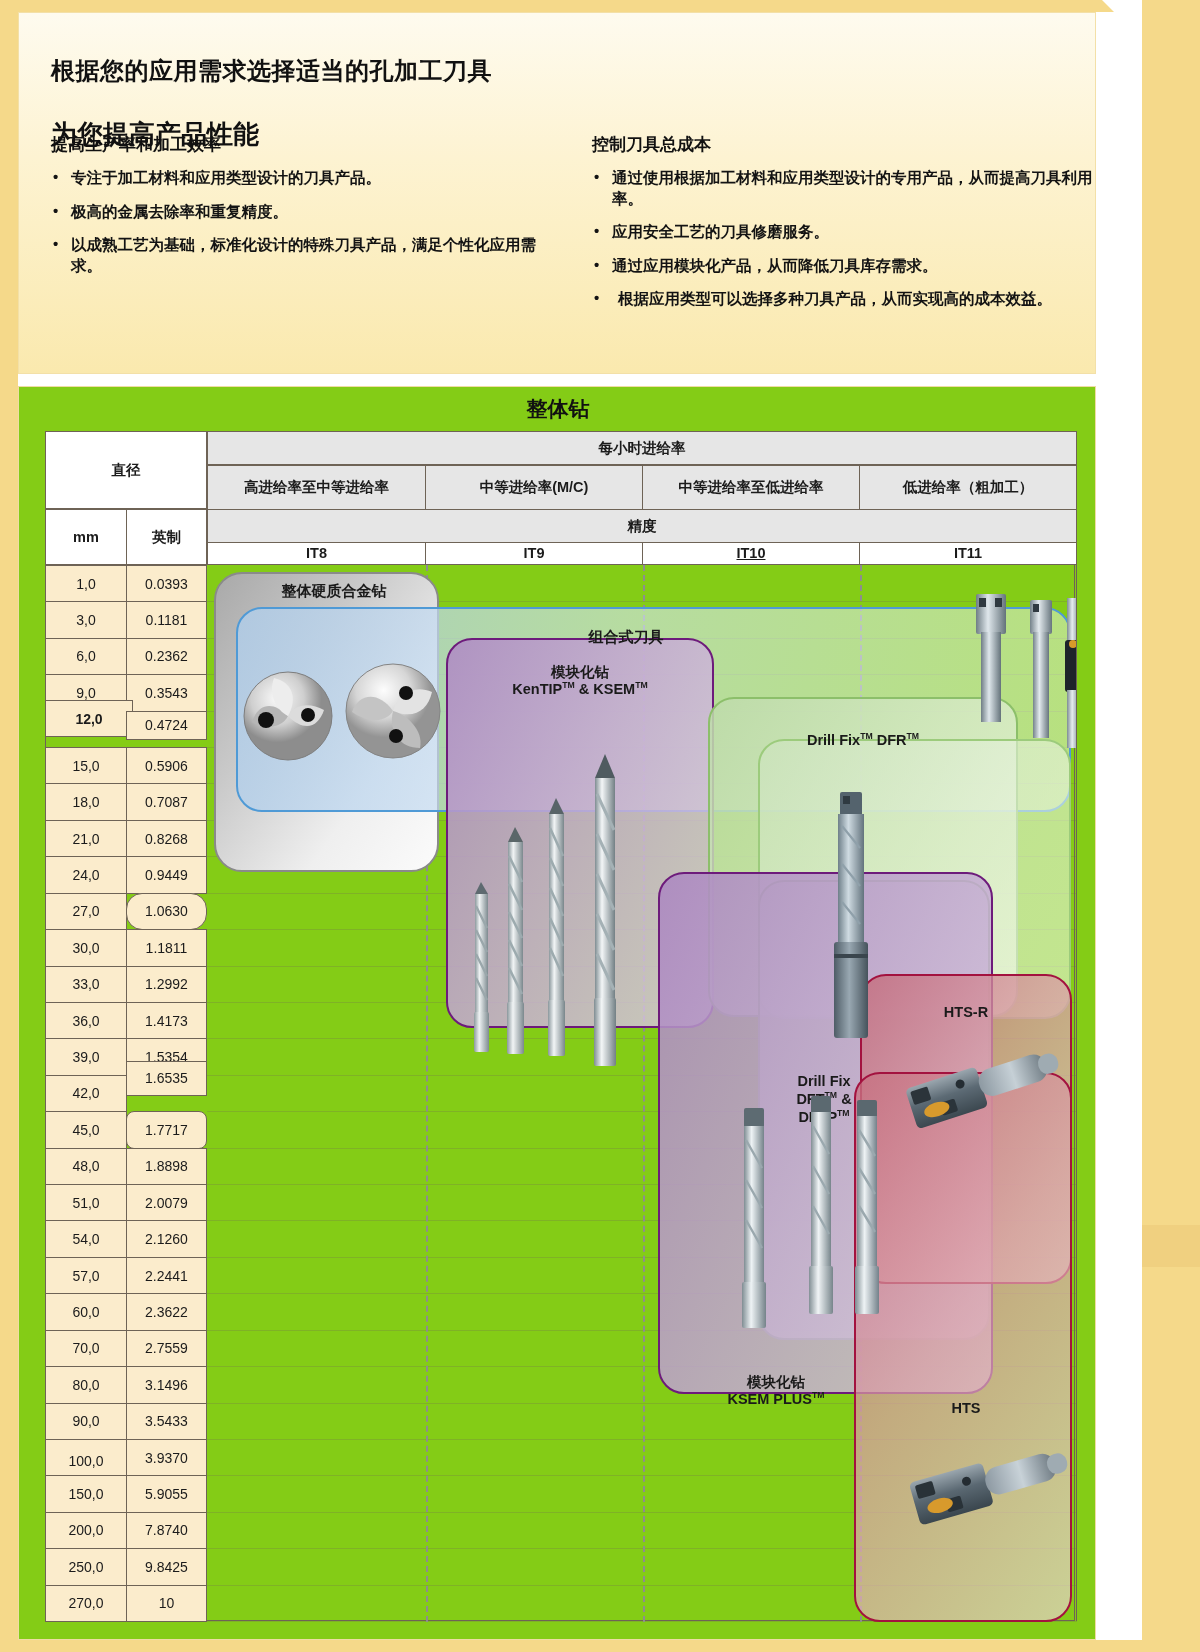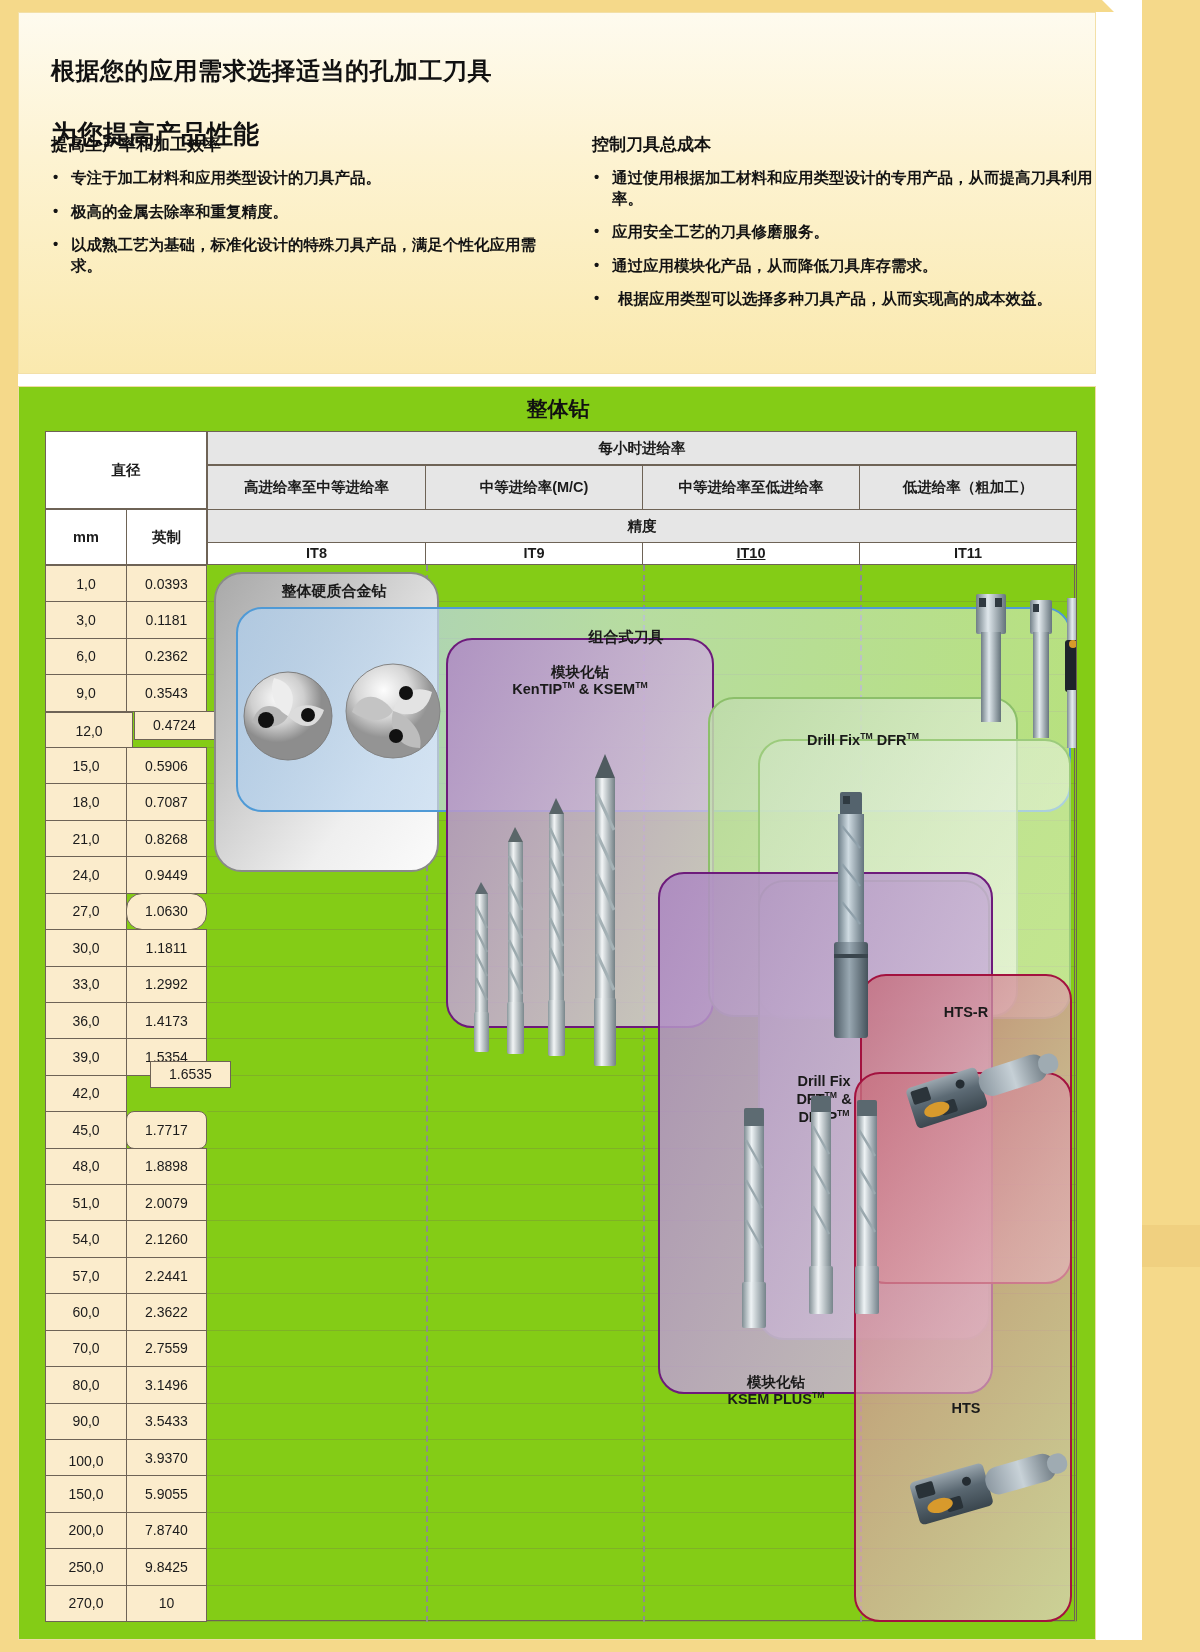--- a/index.html
+++ b/index.html
@@ -171,22 +171,22 @@
         <div class="dsep" style="left: 161px; top: 169.414px; width: 870px; height: 1px; opacity: 0.25;"></div>
         <div class="mcell cream" style="left: -1px; top: 169.414px; width: 82px; height: 37.4138px;">3,0</div>
         <div class="mcell cream" style="left: 80px; top: 169.414px; width: 81px; height: 37.4138px;">0.1181</div>
         <div class="dsep" style="left: 161px; top: 205.828px; width: 870px; height: 1px; opacity: 0.25;"></div>
         <div class="mcell cream" style="left: -1px; top: 205.828px; width: 82px; height: 37.4138px;">6,0</div>
         <div class="mcell cream" style="left: 80px; top: 205.828px; width: 81px; height: 37.4138px;">0.2362</div>
         <div class="dsep" style="left: 161px; top: 242.241px; width: 870px; height: 1px; opacity: 0.25;"></div>
         <div class="mcell cream" style="left: -1px; top: 242.241px; width: 82px; height: 37.4138px;">9,0</div>
         <div class="mcell cream" style="left: 80px; top: 242.241px; width: 81px; height: 37.4138px;">0.3543</div>
         <div class="dsep" style="left: 161px; top: 278.655px; width: 870px; height: 1px; opacity: 0.25;"></div>
-        <div class="mcell cream" style="left: -1px; top: 280px; width: 88px; height: 37.4138px;">12,0</div>
-        <div class="mcell cream" style="left: 88px; top: 278.655px; width: 81px; height: 29px;">0.4724</div>
+        <div class="mcell cream" style="left: -1px; top: 268px; width: 88px; height: 37.4138px; font-weight: bold;">12,0</div>
+        <div class="mcell cream" style="left: 80px; top: 278.655px; width: 81px; height: 29px;">0.4724</div>
         <div class="dsep" style="left: 161px; top: 315.069px; width: 870px; height: 1px; opacity: 0.25;"></div>
         <div class="mcell cream" style="left: -1px; top: 315.069px; width: 82px; height: 37.4138px;">15,0</div>
         <div class="mcell cream" style="left: 80px; top: 315.069px; width: 81px; height: 37.4138px;">0.5906</div>
         <div class="dsep" style="left: 161px; top: 351.483px; width: 870px; height: 1px; opacity: 0.25;"></div>
         <div class="mcell cream" style="left: -1px; top: 351.483px; width: 82px; height: 37.4138px;">18,0</div>
         <div class="mcell cream" style="left: 80px; top: 351.483px; width: 81px; height: 37.4138px;">0.7087</div>
         <div class="dsep" style="left: 161px; top: 387.897px; width: 870px; height: 1px; opacity: 0.25;"></div>
         <div class="mcell cream" style="left: -1px; top: 387.897px; width: 82px; height: 37.4138px;">21,0</div>
         <div class="mcell cream" style="left: 80px; top: 387.897px; width: 81px; height: 37.4138px;">0.8268</div>
         <div class="dsep" style="left: 161px; top: 424.31px; width: 870px; height: 1px; opacity: 0.25;"></div>
@@ -202,21 +202,21 @@
         <div class="mcell cream" style="left: -1px; top: 533.552px; width: 82px; height: 37.4138px;">33,0</div>
         <div class="mcell cream" style="left: 80px; top: 533.552px; width: 81px; height: 37.4138px;">1.2992</div>
         <div class="dsep" style="left: 161px; top: 569.966px; width: 870px; height: 1px; opacity: 0.25;"></div>
         <div class="mcell cream" style="left: -1px; top: 569.966px; width: 82px; height: 37.4138px;">36,0</div>
         <div class="mcell cream" style="left: 80px; top: 569.966px; width: 81px; height: 37.4138px;">1.4173</div>
         <div class="dsep" style="left: 161px; top: 606.379px; width: 870px; height: 1px; opacity: 0.25;"></div>
         <div class="mcell cream" style="left: -1px; top: 606.379px; width: 82px; height: 37.4138px;">39,0</div>
         <div class="mcell cream" style="left: 80px; top: 606.379px; width: 81px; height: 37.4138px;">1.5354</div>
         <div class="dsep" style="left: 161px; top: 642.793px; width: 870px; height: 1px; opacity: 0.25;"></div>
         <div class="mcell cream" style="left: -1px; top: 642.793px; width: 82px; height: 37.4138px;">42,0</div>
-        <div class="mcell cream" style="left: 80px; top: 629px; width: 81px; height: 27px; margin-left: 24px;">1.6535</div>
+        <div class="mcell cream" style="left: 80px; top: 629px; width: 81px; height: 35px;">1.6535</div>
         <div class="dsep" style="left: 161px; top: 679.207px; width: 870px; height: 1px; opacity: 0.25;"></div>
         <div class="mcell cream" style="left: -1px; top: 679.207px; width: 82px; height: 37.4138px;">45,0</div>
         <div class="mcell cream" style="left: 80px; top: 679.207px; width: 81px; height: 37.4138px; border-radius: 8px;">1.7717</div>
         <div class="dsep" style="left: 161px; top: 715.621px; width: 870px; height: 1px; opacity: 0.25;"></div>
         <div class="mcell cream" style="left: -1px; top: 715.621px; width: 82px; height: 37.4138px;">48,0</div>
         <div class="mcell cream" style="left: 80px; top: 715.621px; width: 81px; height: 37.4138px;">1.8898</div>
         <div class="dsep" style="left: 161px; top: 752.034px; width: 870px; height: 1px; opacity: 0.25;"></div>
         <div class="mcell cream" style="left: -1px; top: 752.034px; width: 82px; height: 37.4138px;">51,0</div>
         <div class="mcell cream" style="left: 80px; top: 752.034px; width: 81px; height: 37.4138px;">2.0079</div>
         <div class="dsep" style="left: 161px; top: 788.448px; width: 870px; height: 1px; opacity: 0.25;"></div>

